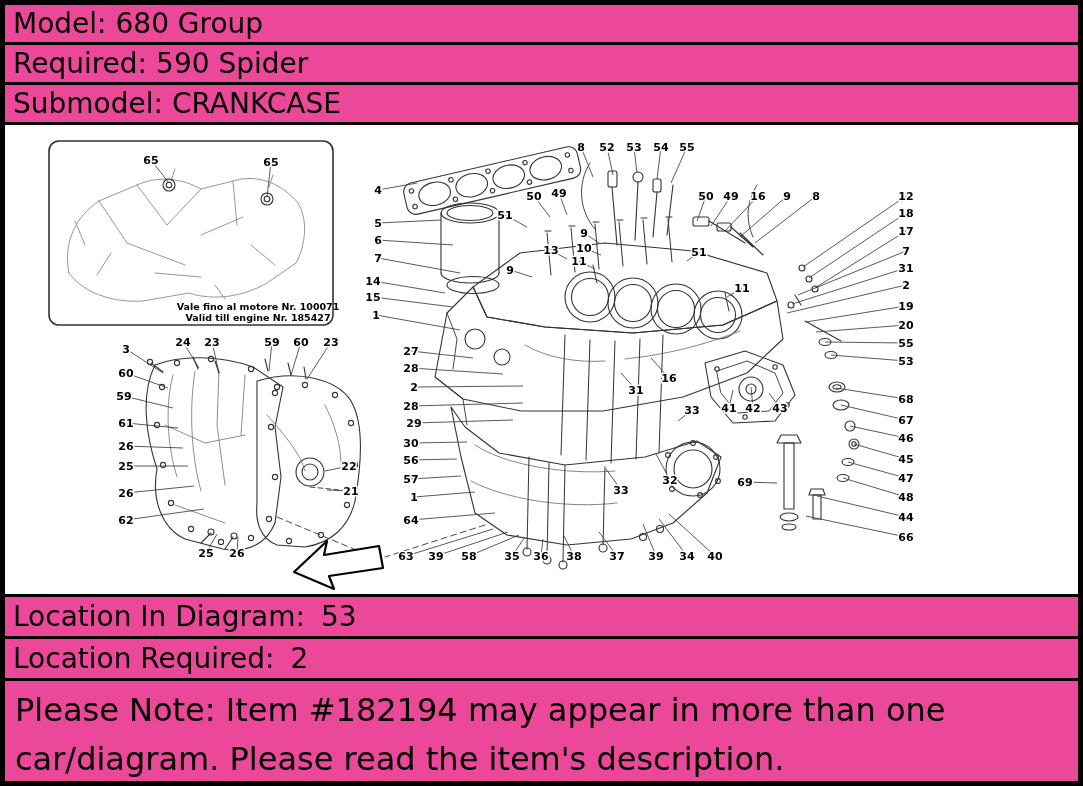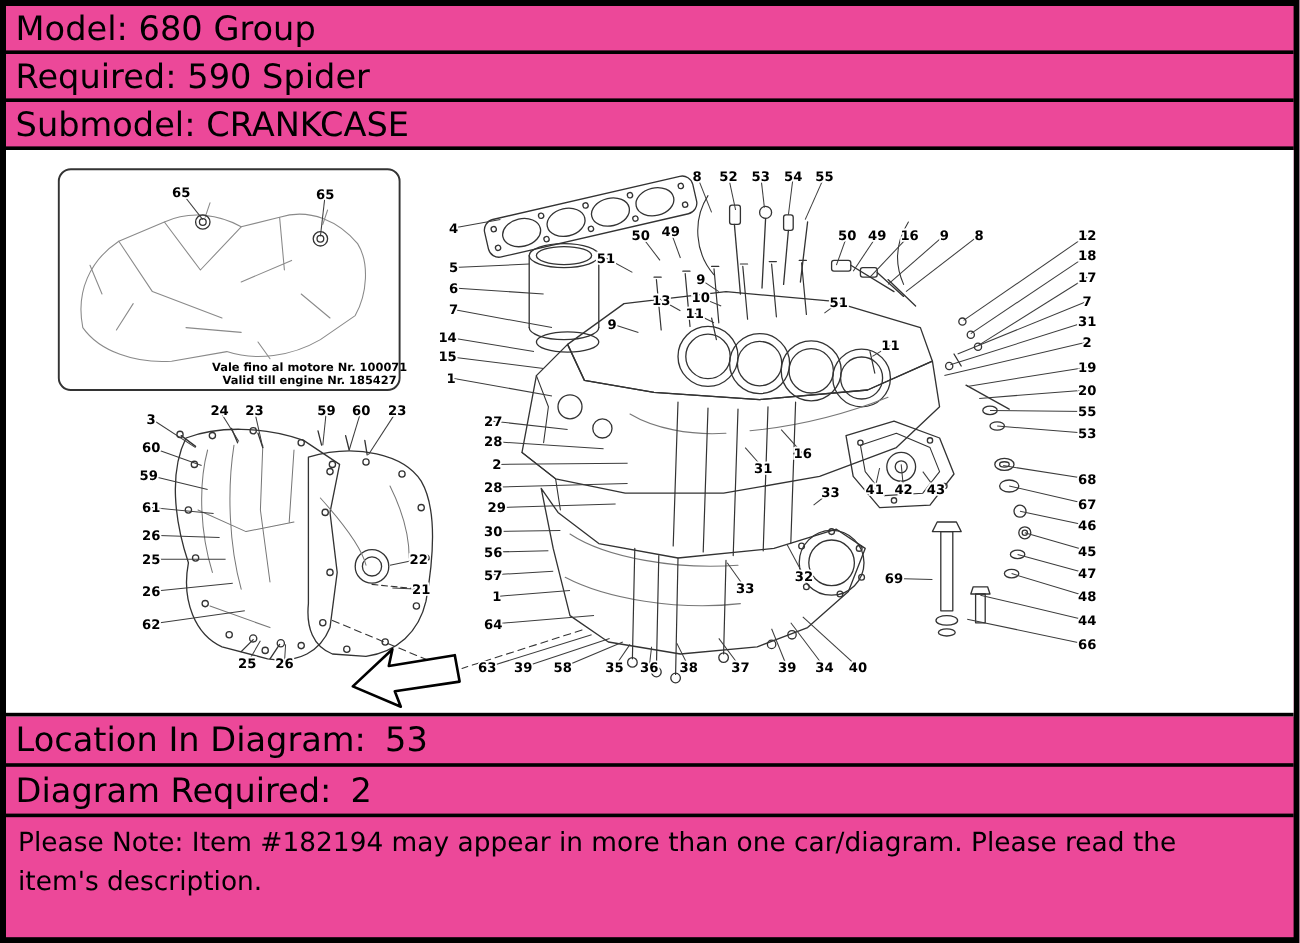--- a/index.html
+++ b/index.html
@@ -17,21 +17,21 @@
     padding: 0 8px; font-size: 28px; white-space: nowrap; overflow: hidden;
   }
   .h40 { height: 40px; }
   .h42 { height: 42px; gap: 16px; }
   .diagram-area { flex: 0 0 472px; position: relative; border-bottom: 3px solid #000; background: #fff; overflow: hidden; }
   .layer { position: absolute; left: 0; top: 0; }
   .inset-note {
     position: absolute; left: 44px; top: 176px; width: 330px;
     text-align: center; font-size: 9.5px; font-weight: bold; line-height: 11px; margin-left: 44px;
   }
-  .note-row { flex: 1 1 auto; padding: 5px 10px; font-size: 22px; line-height: 1.52; overflow: hidden; border-radius: 24px; }
+  .note-row { flex: 1 1 auto; padding: 5px 10px; font-size: 32px; line-height: 1.52; overflow: hidden; border-radius: 24px; }
   .note-text { display: inline-block; max-width: 1012px; }
   .callout {
     font-family: "DejaVu Sans", "Liberation Sans", sans-serif;
     font-size: 11px; font-weight: bold; fill: #000; text-anchor: middle;
     stroke: #fff; stroke-width: 3px; paint-order: stroke;
   }
   .leader { stroke: #3c3c3c; stroke-width: 0.85; }
 </style>
 </head>
 <body>
@@ -429,21 +429,21 @@
         <text x="740" y="361" class="callout">69</text>
       </svg>
   </div>
 
   <div class="text-row h42">
     <span>Location In Diagram:</span>
     <span>53</span>
   </div>
 
   <div class="text-row h42">
-    <span>Diagram Required:</span>
+    <span>Location Required:</span>
     <span>2</span>
   </div>
 
   <div class="note-row">
     <span class="note-text">Please Note: Item #182194 may appear in more than one car/diagram. Please read the item's description.</span>
   </div>
 
 </div>
 
 </body></html>

